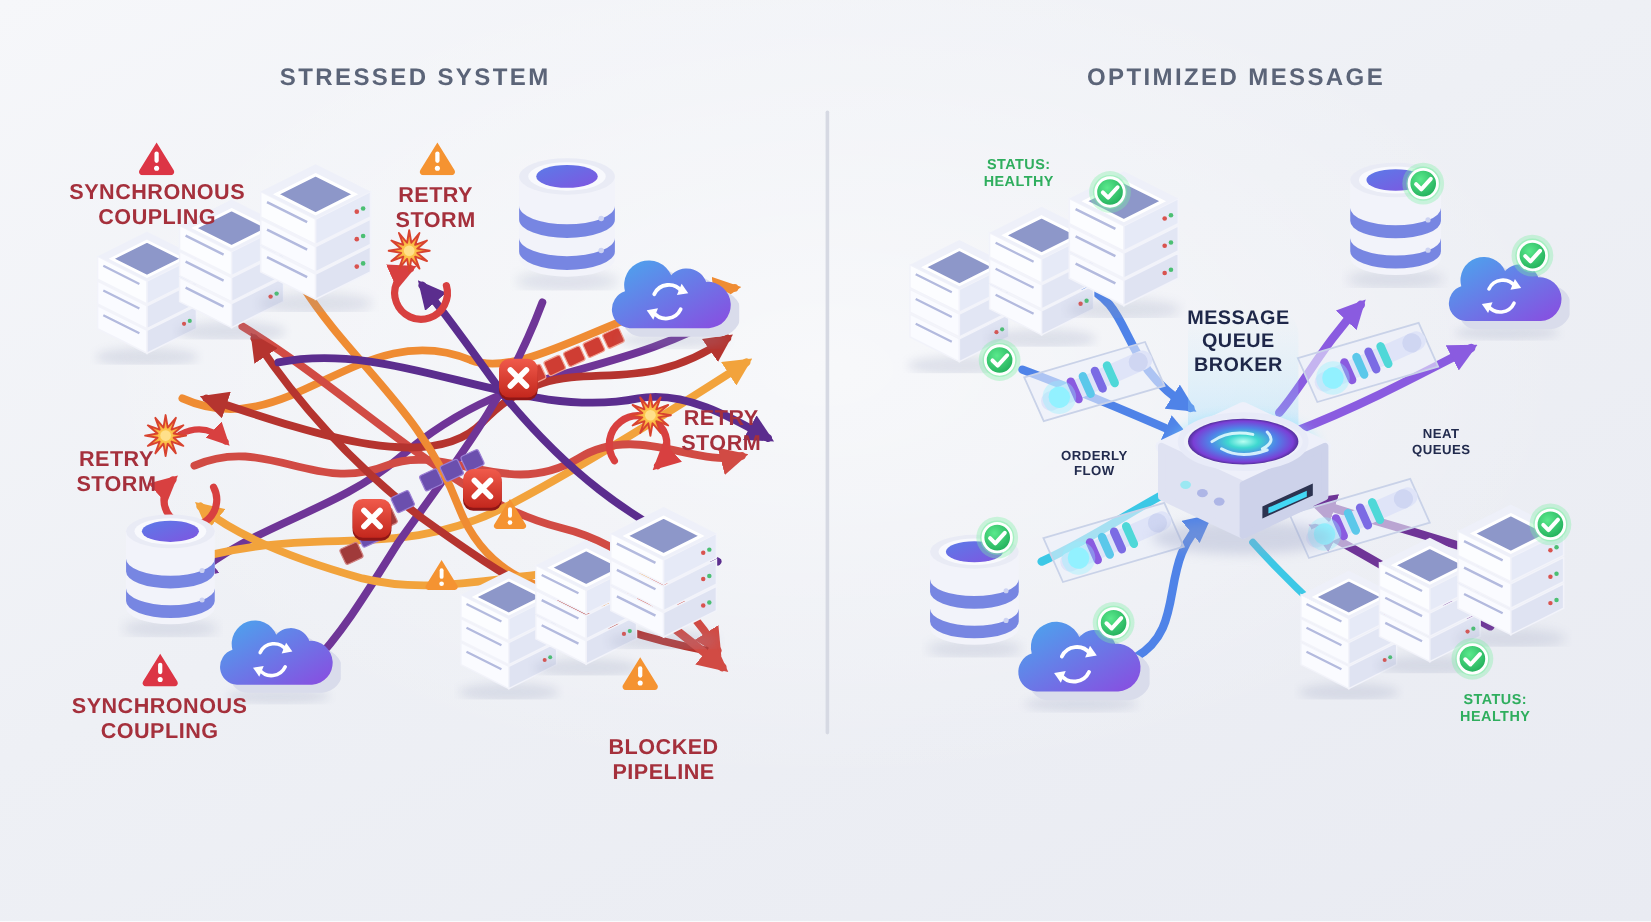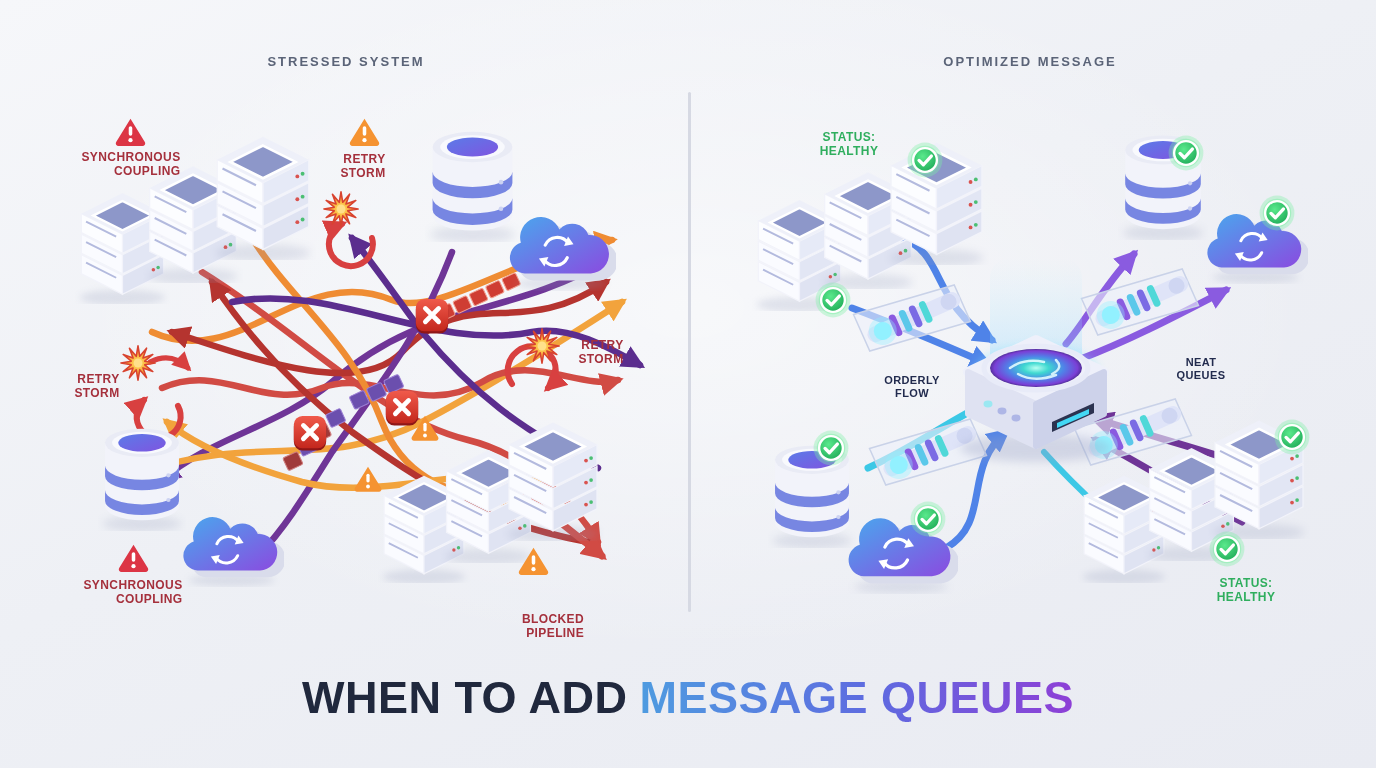--- a/index.html
+++ b/index.html
@@ -7,22 +7,22 @@
   .stage{
     position:relative;width:1376px;height:768px;overflow:hidden;
     background:linear-gradient(155deg,#f6f7fa 0%,#eef0f5 45%,#e9ebf2 100%);
   }
   .stage::after{content:"";position:absolute;inset:0;
     background:radial-gradient(ellipse 900px 500px at 50% 40%,rgba(255,255,255,.55),rgba(255,255,255,0) 70%);
     pointer-events:none;}
   svg.art{position:absolute;left:0;top:0;z-index:1;}
   .lbl{position:absolute;transform:translateX(-50%);text-align:center;font-weight:bold;
        white-space:pre-line;line-height:1.18;letter-spacing:.4px;z-index:5;}
-  .hdr{font-size:13px;color:#5b6478;letter-spacing:2px;}
-  .red{color:#a5303c;font-size:12px;text-align:right;}
+  .hdr{font-size:20px;color:#5b6478;letter-spacing:2px;}
+  .red{color:#a5303c;font-size:18px;}
   .green{color:#2fae5e;font-size:12px;}
   .navy{color:#222b4e;font-size:11px;}
   .broker-lbl{font-size:16.5px;color:#1e2749;}
   .divider{position:absolute;left:688px;top:92px;width:3px;height:520px;border-radius:2px;
            background:#d6d9e3;z-index:2;}
   .footer-title{position:absolute;left:688px;top:672px;transform:translateX(-50%);
     font-size:45px;font-weight:800;letter-spacing:.5px;white-space:nowrap;z-index:5;}
   .footer-title .plain{color:#20283d;}
   .footer-title .grad{
     background:linear-gradient(90deg,#4e9be0 0%,#5f6ae0 55%,#8e3fd6 100%);
@@ -331,24 +331,24 @@
 STORM</div>
 <div class="lbl red" style="left:601px;top:338px">RETRY
 STORM</div>
 <div class="lbl red" style="left:133px;top:578px">SYNCHRONOUS
 COUPLING</div>
 <div class="lbl red" style="left:553px;top:612px">BLOCKED
 PIPELINE</div>
 
 <div class="lbl green" style="left:849px;top:130px">STATUS:
 HEALTHY</div>
+<div class="lbl navy broker-lbl" style="left:1032px;top:256px">MESSAGE
+QUEUE
+BROKER</div>
 <div class="lbl navy" style="left:912px;top:374px">ORDERLY
 FLOW</div>
 <div class="lbl navy" style="left:1201px;top:356px">NEAT
 QUEUES</div>
 <div class="lbl green" style="left:1246px;top:576px">STATUS:
 HEALTHY</div>
 
-<div class="footer-title">
-  <span class="plain">WHEN TO ADD</span><span class="grad">MESSAGE QUEUES</span>
+
 </div>
 
-</div>
-
 </body></html>

